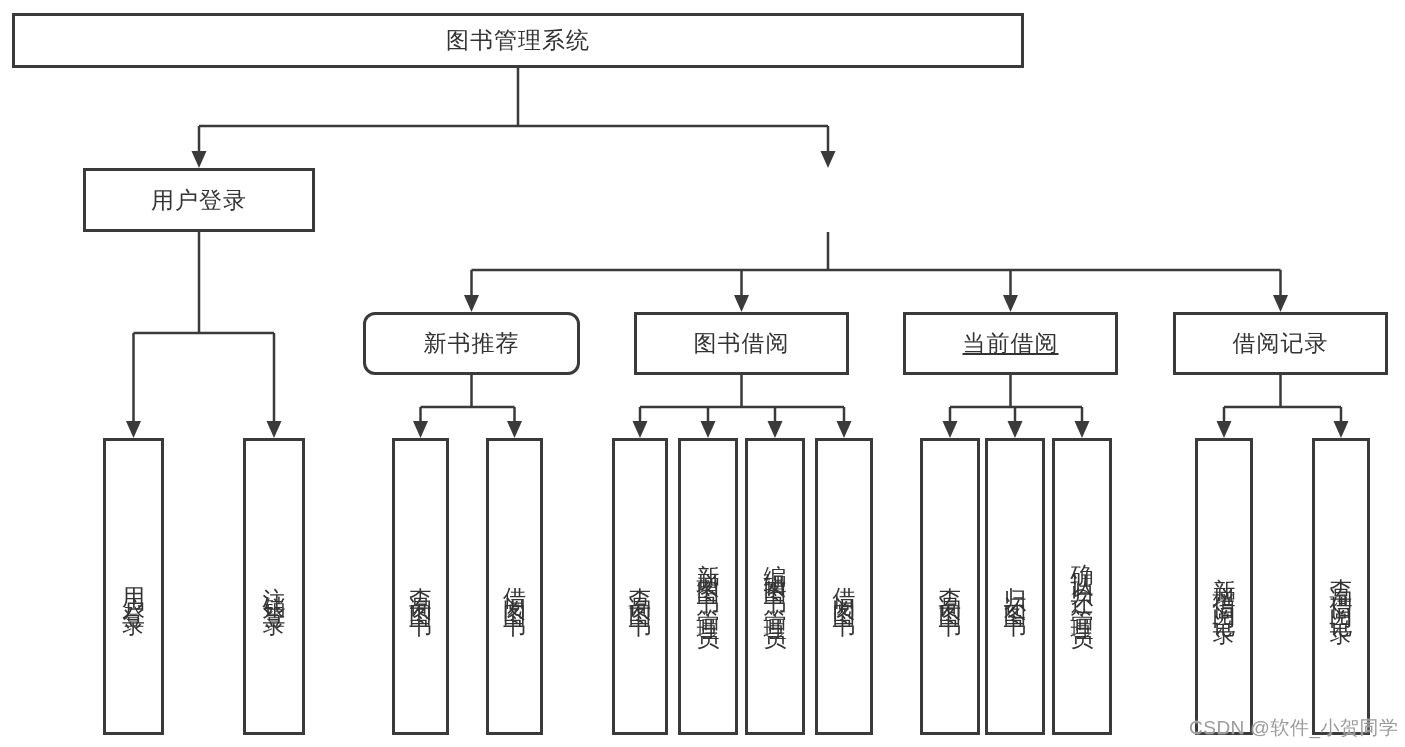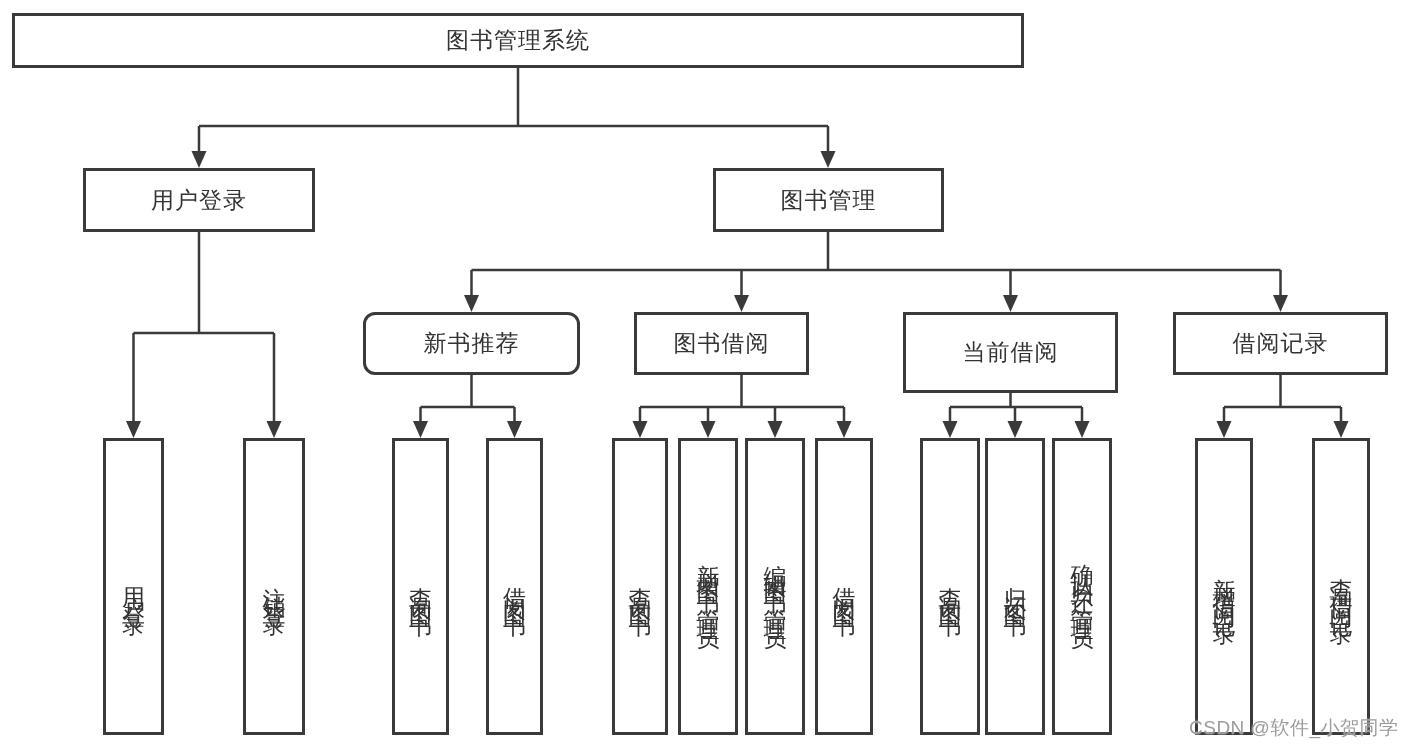--- a/index.html
+++ b/index.html
@@ -107,31 +107,28 @@
     </g>
   </svg>
 
   <div class="node" style="left:12px;top:13px;width:1012px;height:55px;">
     <span>图书管理系统</span>
   </div>
 
   <div class="node" style="left:83px;top:168px;width:232px;height:64px;">
     <span>用户登录</span>
   </div>
-  <div class="node" style="left:713px;top:168px;width:231px;height:64px;">
-    <span>图书管理</span>
-  </div>
 
   <div class="node" style="left:363px;top:312px;width:217px;height:63px;border-radius:12px;">
     <span>新书推荐</span>
   </div>
-  <div class="node" style="left:634px;top:312px;width:175px;height:63px;">
+  <div class="node" style="left:634px;top:312px;width:215px;height:63px;">
     <span>图书借阅</span>
   </div>
-  <div class="node" style="left:903px;top:312px;width:215px;height:81px;">
+  <div class="node" style="left:903px;top:312px;width:215px;height:63px;text-decoration:underline;">
     <span>当前借阅</span>
   </div>
   <div class="node" style="left:1173px;top:312px;width:215px;height:63px;">
     <span>借阅记录</span>
   </div>
 
   <div class="leaf" style="left:103px;width:61px;">
     <span class="vtext">用户登录</span>
   </div>
   <div class="leaf" style="left:243px;width:62px;">

